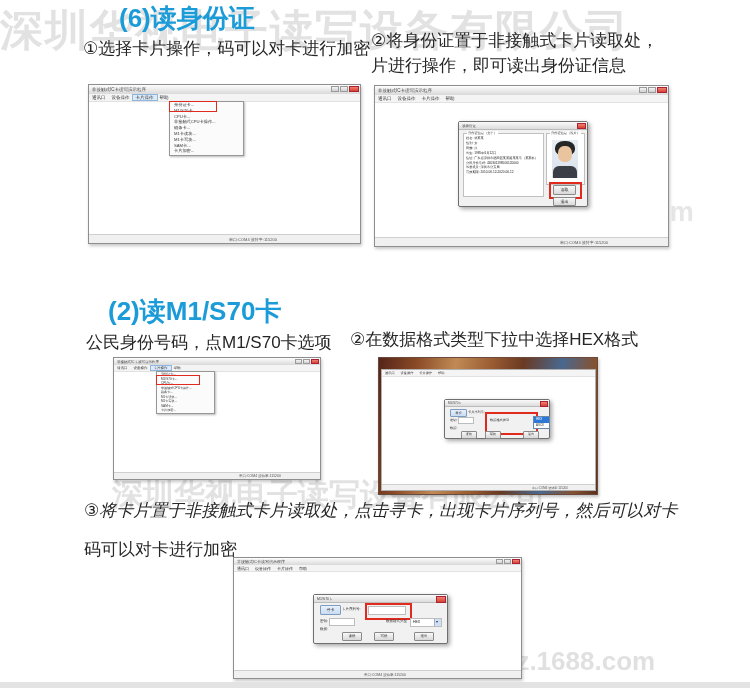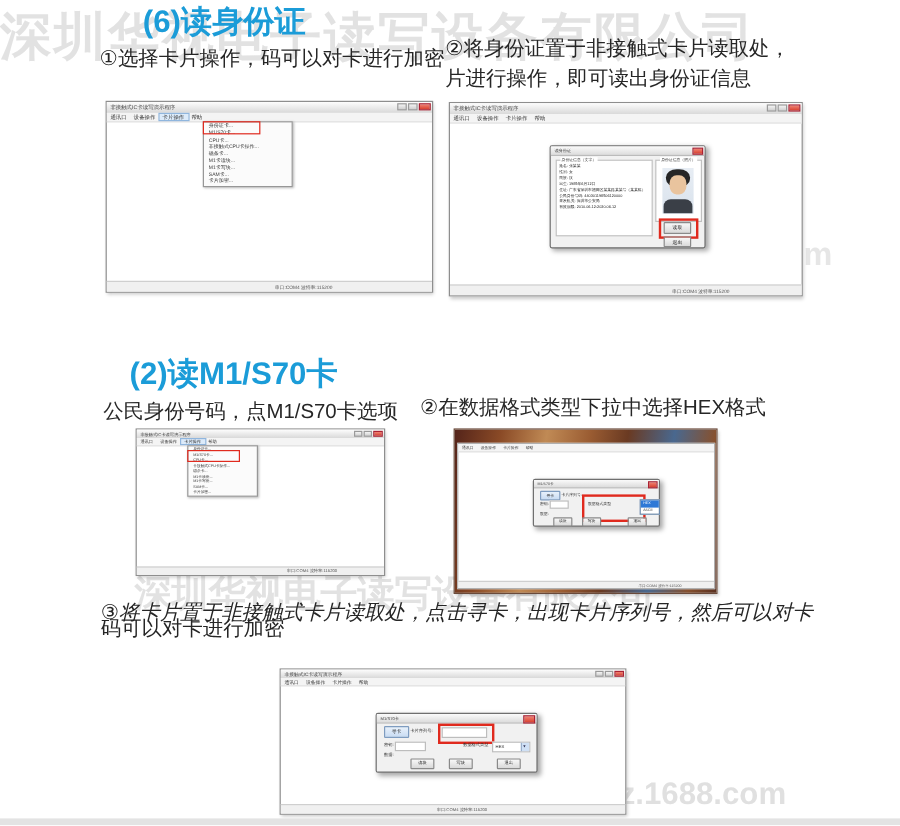--- a/index.html
+++ b/index.html
@@ -215,21 +215,21 @@
         <div style="height:5px;line-height:5px;font-size:3px;color:#333;padding-left:2px;">ASCII</div>
       </div>
       <span class="tinylabel" style="left:5px;top:26px;font-size:3.2px;">数据:</span>
       <div class="btn" style="left:16px;top:31px;width:14px;height:5.5px;font-size:3.2px;line-height:5.5px;">读块</div>
       <div class="btn" style="left:40px;top:31px;width:14px;height:5.5px;font-size:3.2px;line-height:5.5px;">写块</div>
       <div class="btn" style="left:78px;top:31px;width:14px;height:5.5px;font-size:3.2px;line-height:5.5px;">退出</div>
     </div>
   </div>
 
   <div class="step" style="left:84px;top:499px;font-style:italic;">③将卡片置于非接触式卡片读取处，点击寻卡，出现卡片序列号，然后可以对卡</div>
-  <div class="step" style="left:84px;top:512px;">码可以对卡进行加密</div>
+  <div class="step" style="left:84px;top:538px;">码可以对卡进行加密</div>
 
   <div class="win" style="left:233px;top:557px;width:287px;height:120px;">
     <div class="tbar" style="height:7px;">
       <span class="wtitle" style="font-size:4px;">非接触式IC卡读写演示程序</span>
       <span class="wbtns">
         <span class="wbtn" style="width:5px;height:3px;"></span>
         <span class="wbtn" style="width:5px;height:3px;"></span>
         <span class="wbtn close" style="width:6px;height:3px;"></span>
       </span>
     </div>

